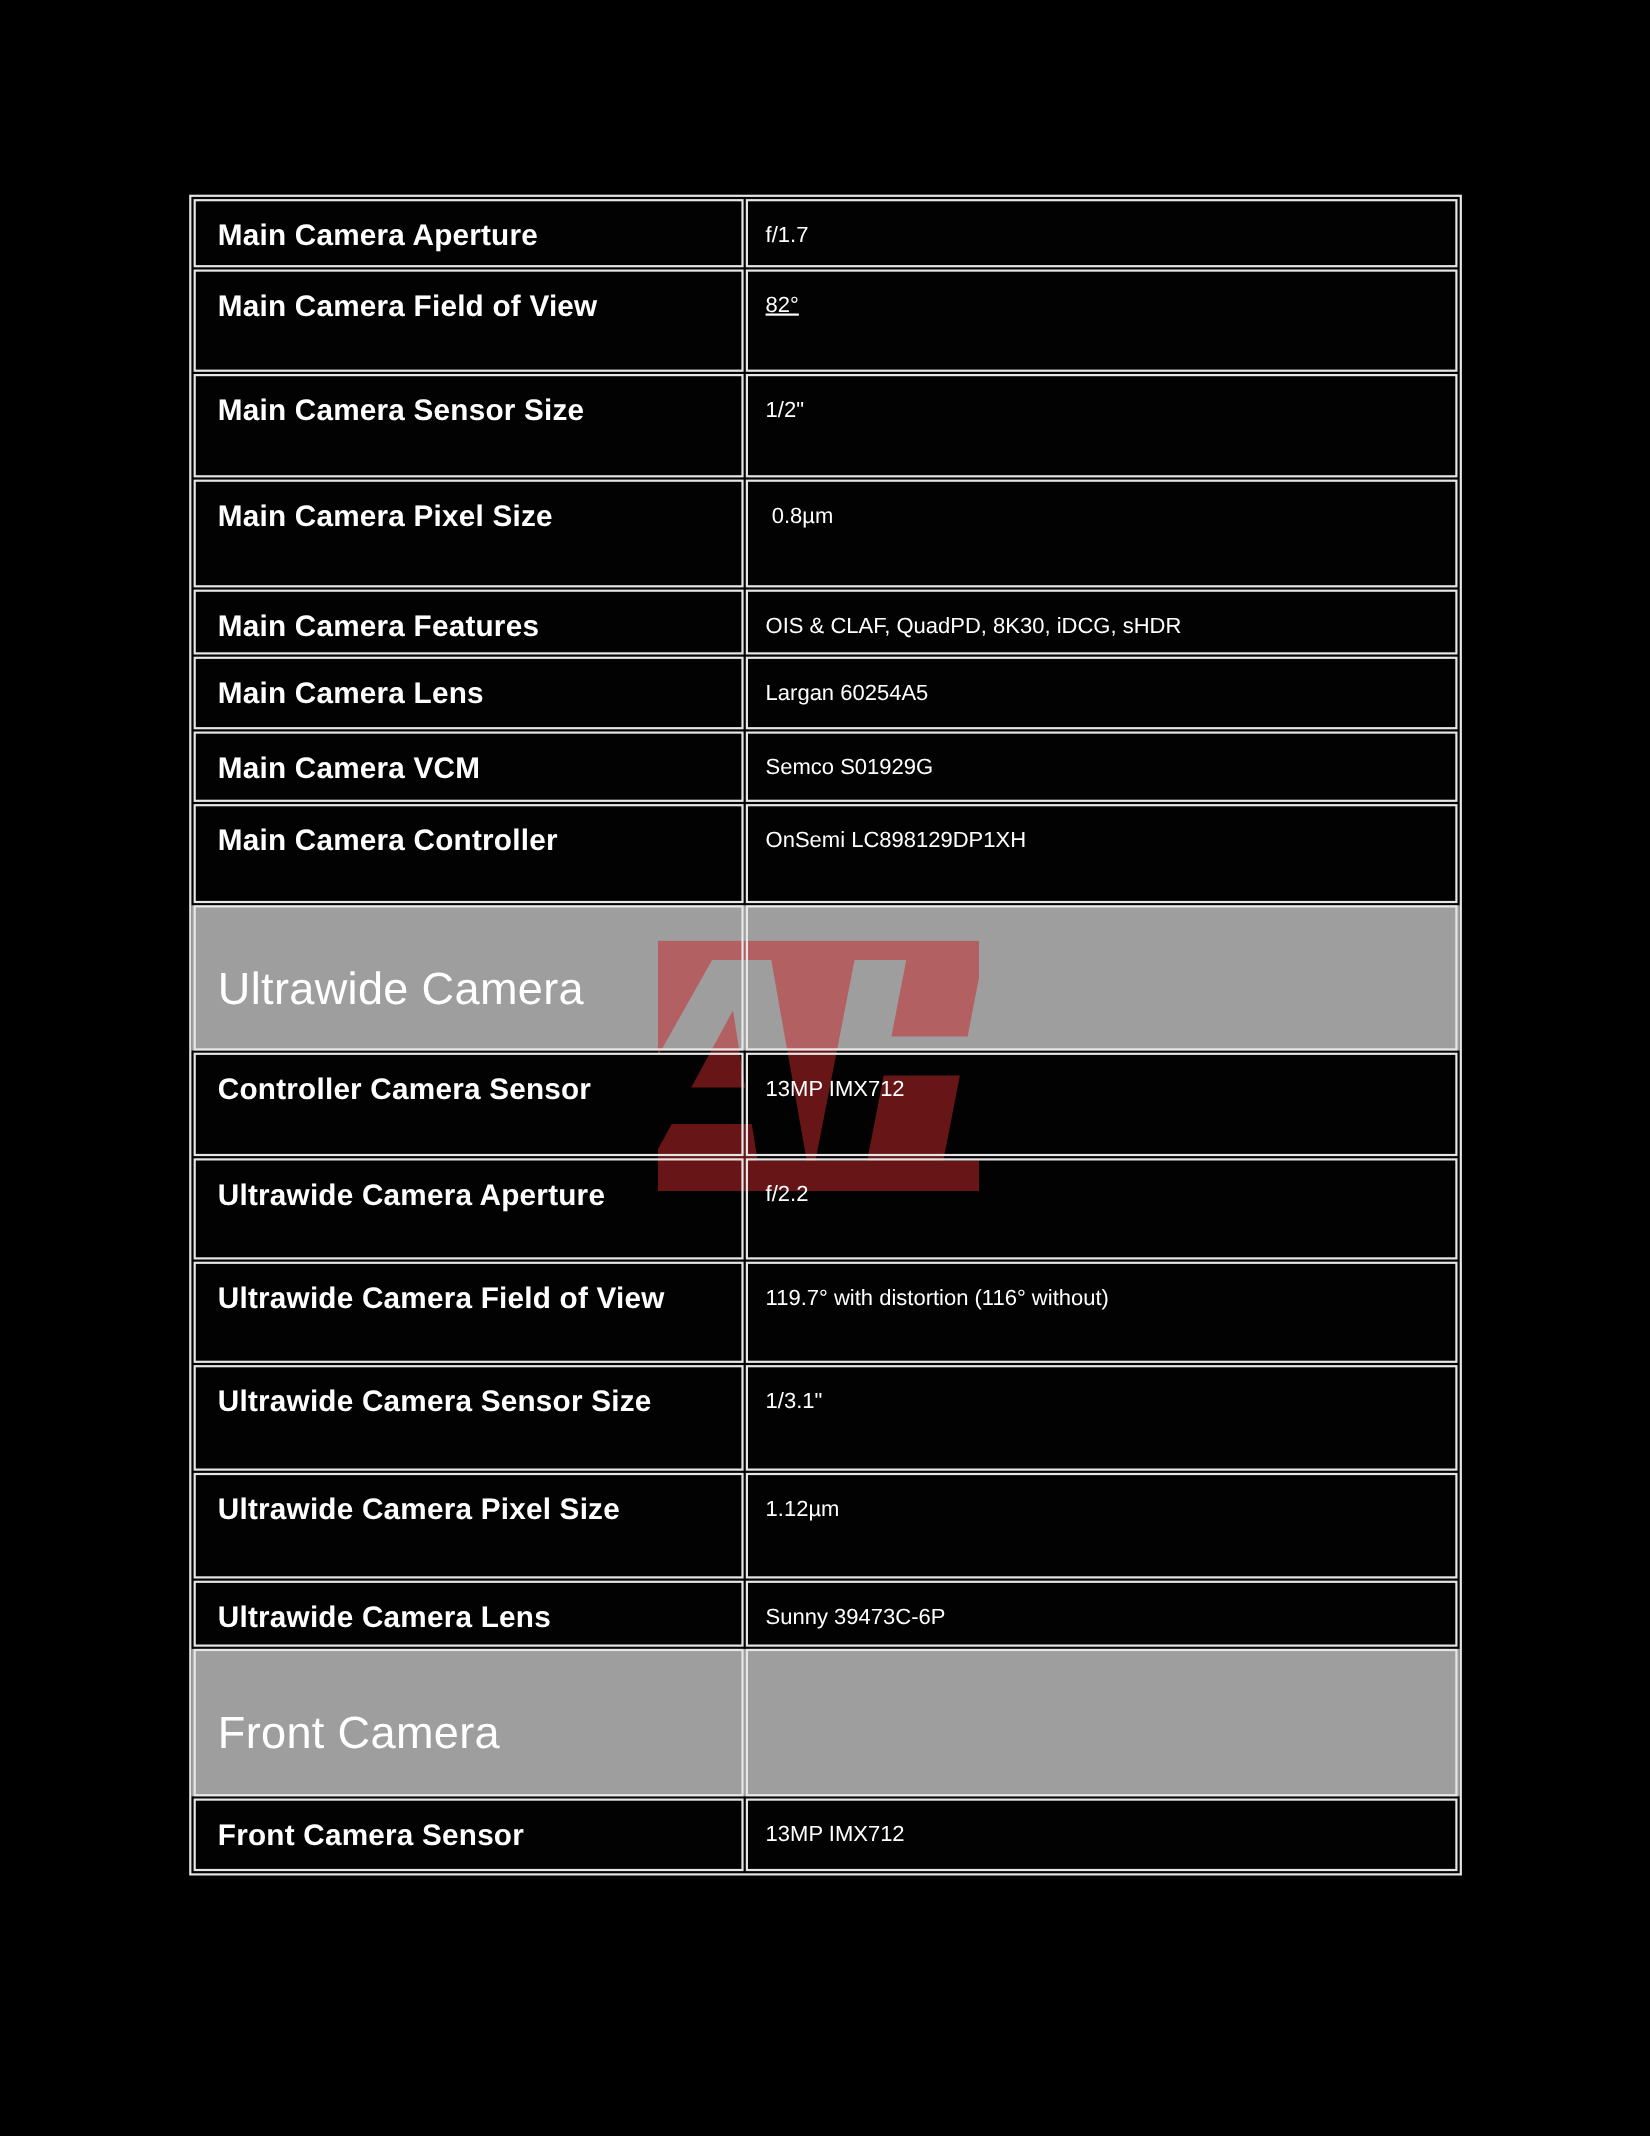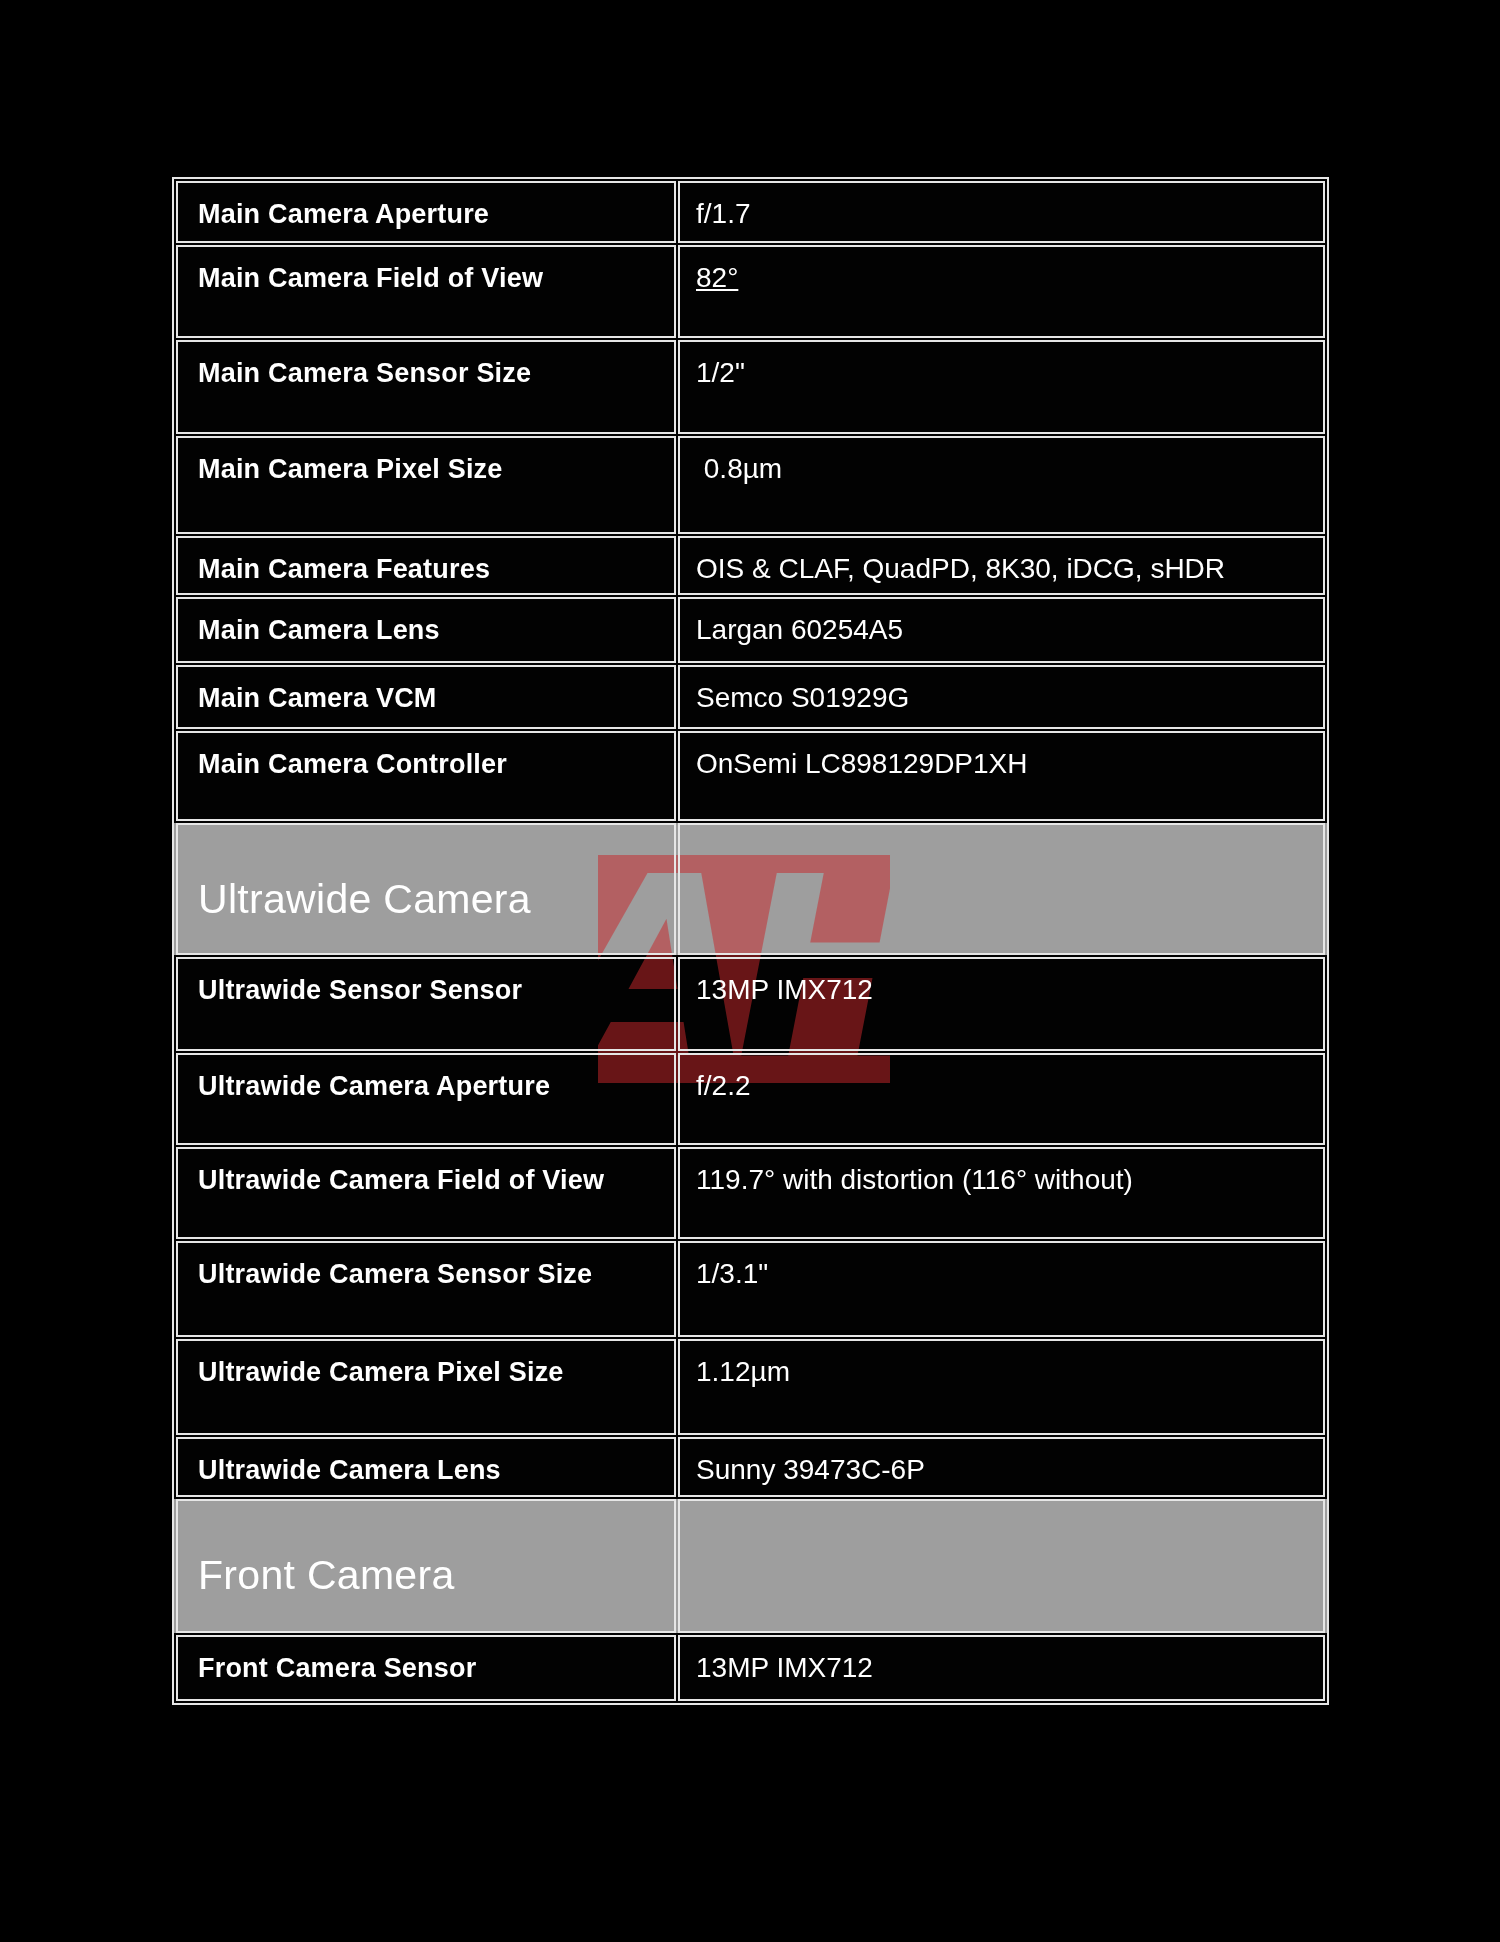--- a/index.html
+++ b/index.html
@@ -70,21 +70,21 @@
   }
   td.label-cell {
     font-weight: bold;
     font-size: 27px;
     line-height: 34px;
     padding: 14px 8px 0 20px;
     letter-spacing: 0.2px;
   }
   td.value-cell {
     font-weight: normal;
-    font-size: 28px;
+    font-size: 20px;
     line-height: 34px;
     padding: 14px 20px 0 16px;
   }
   td.section-cell {
     font-weight: normal;
     font-size: 41px;
     line-height: 48px;
     padding: 50px 8px 0 20px;
     letter-spacing: 0.3px;
   }
@@ -147,21 +147,21 @@
           </tr>
           <tr>
             <td class="label-cell" style="height: 90px;">Main Camera Controller</td>
             <td class="value-cell" style="height: 90px;">OnSemi LC898129DP1XH</td>
           </tr>
           <tr>
             <td class="section-cell" style="height: 132px;">Ultrawide Camera</td>
             <td class="section-cell-empty" style="height: 132px;"></td>
           </tr>
           <tr>
-            <td class="label-cell" style="height: 94px;">Ultrawide Sensor Sensor</td>
+            <td class="label-cell" style="height: 94px;">Controller Camera Sensor</td>
             <td class="value-cell" style="height: 94px;">13MP IMX712</td>
           </tr>
           <tr>
             <td class="label-cell" style="height: 92px;">Ultrawide Camera Aperture</td>
             <td class="value-cell" style="height: 92px;">f/2.2</td>
           </tr>
           <tr>
             <td class="label-cell" style="height: 92px;">Ultrawide Camera Field of View</td>
             <td class="value-cell" style="height: 92px;">119.7° with distortion (116° without)</td>
           </tr>

